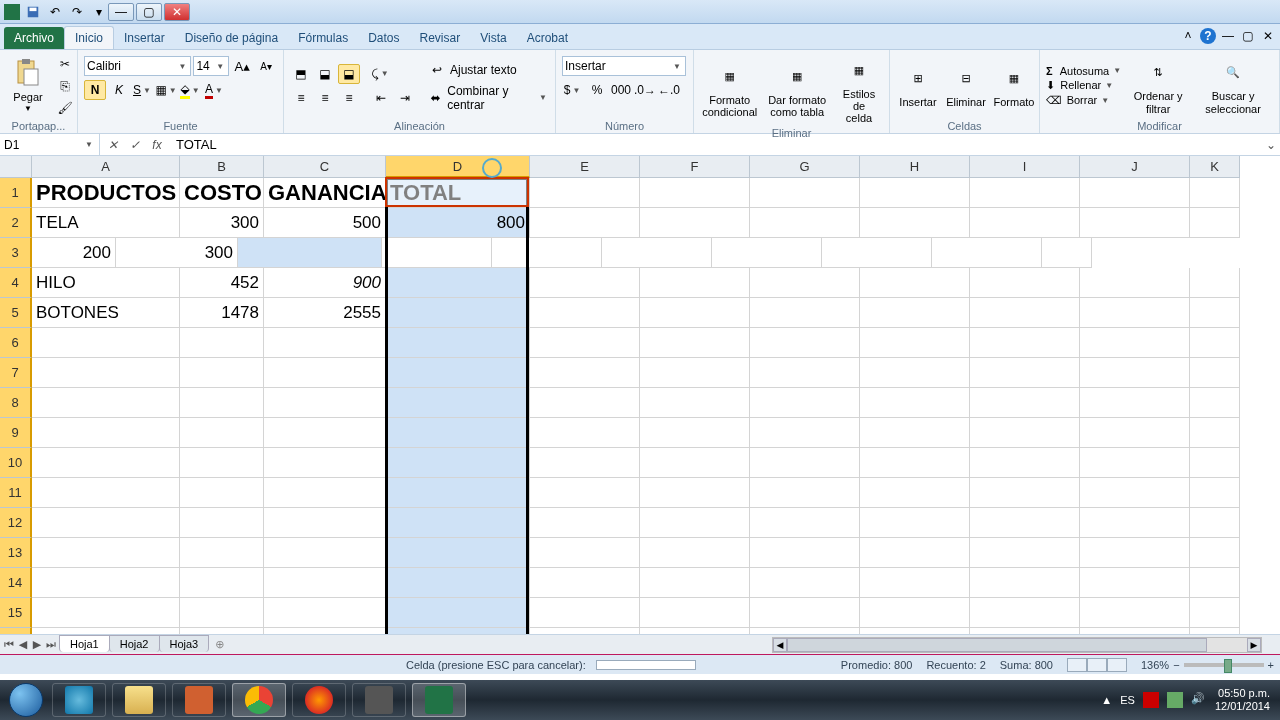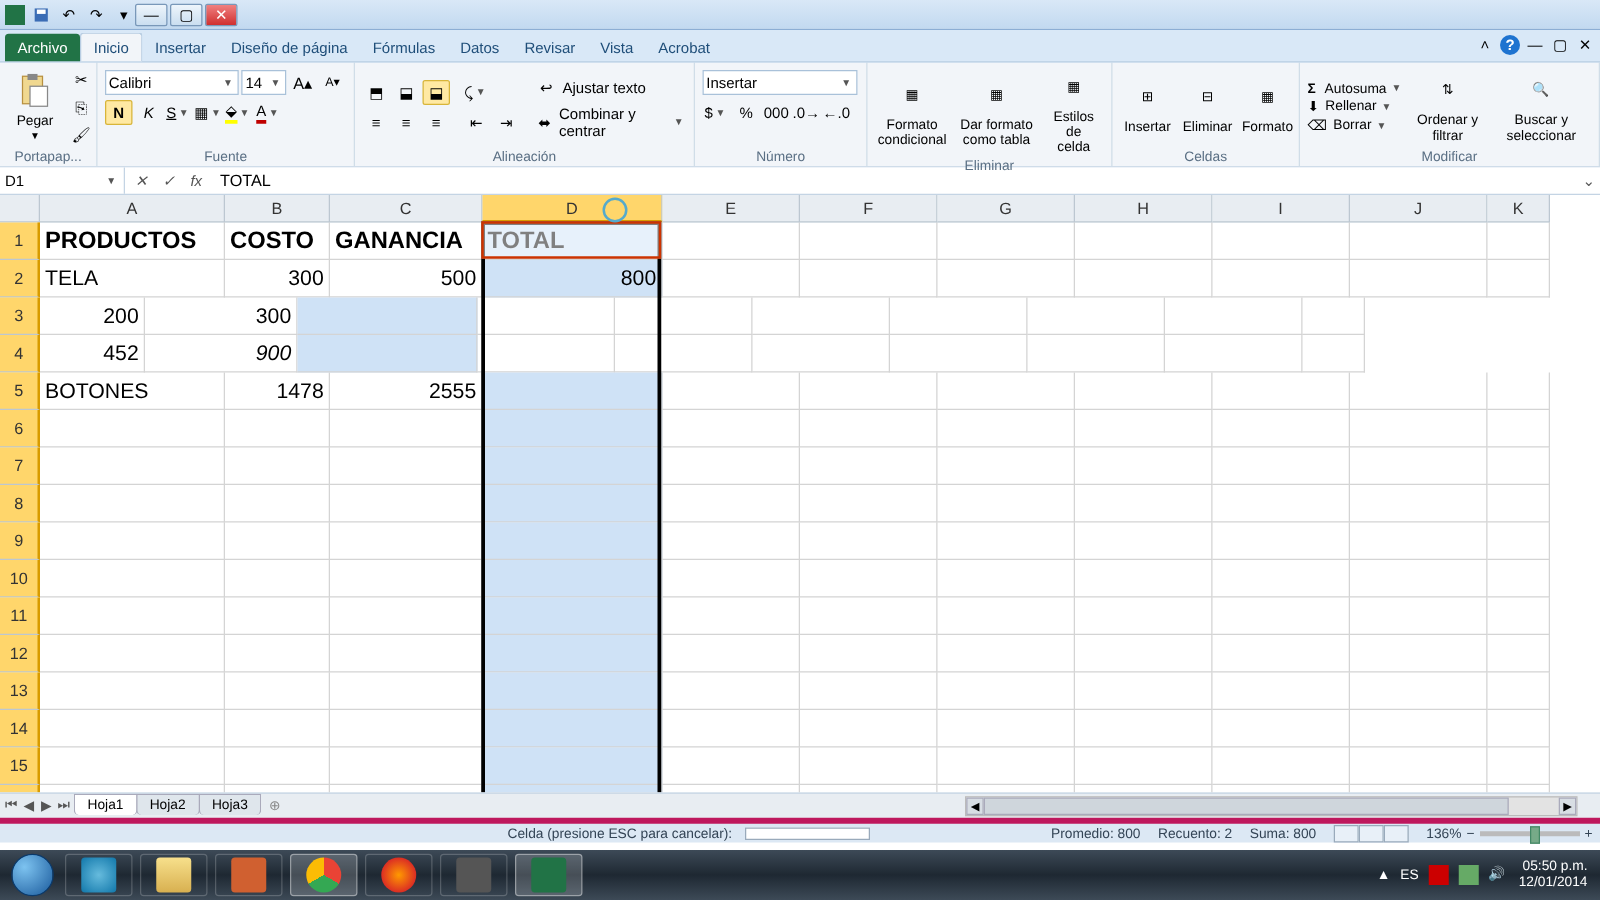--- a/index.html
+++ b/index.html
@@ -52,40 +52,40 @@
   .corner { position:absolute; left:0; top:0; width:32px; height:22px; background:#e8edf2; border-right:1px solid #bcc7d1; border-bottom:1px solid #bcc7d1; }
   .col-headers { position:absolute; left:32px; top:0; height:22px; display:flex; }
   .col-h { border-right:1px solid #bcc7d1; border-bottom:1px solid #bcc7d1; background:#e8edf2; display:flex; align-items:center; justify-content:center; color:#333; font-size:13px; position:relative; }
   .col-h.sel { background:#ffd66b; border-bottom:2px solid #d89b00; }
   .row-headers { position:absolute; left:0; top:22px; width:32px; }
   .row-h { height:30px; border-right:1px solid #bcc7d1; border-bottom:1px solid #bcc7d1; background:#e8edf2; display:flex; align-items:center; justify-content:center; color:#333; font-size:13px; }
   .row-h.sel { background:#ffd66b; border-right:2px solid #d89b00; }
   .cells { position:absolute; left:32px; top:22px; }
   .crow { display:flex; height:30px; }
   .cell { border-right:1px solid #d4d4d4; border-bottom:1px solid #d4d4d4; display:flex; align-items:center; padding:0 4px; font-size:17px; overflow:hidden; white-space:nowrap; }
-  .cell.hdr { font-weight:bold; font-size:19px; }
+  .cell.hdr { font-weight:bold; font-size:22px; }
   .cell.num { justify-content:flex-end; }
   .cell.sel { background:#cfe2f6; }
   .sel-border { position:absolute; border:3px solid #000; pointer-events:none; }
   .active-border { position:absolute; border:2px solid #cc3300; background:rgba(255,255,255,0.5); pointer-events:none; }
   .cursor-ring { position:absolute; width:20px; height:20px; border:2px solid #5ac; border-radius:50%; pointer-events:none; }
   
   
   .sheet-bar { height:20px; background:#e8edf2; border-top:1px solid #c4d4e4; display:flex; align-items:center; font-size:11px; position:relative; }
   .sheet-nav { display:flex; gap:0; padding:0 2px; }
   .sheet-nav span { width:14px; text-align:center; cursor:pointer; color:#555; }
   .sheet-tab { padding:2px 10px; border:1px solid #aab; border-bottom:none; background:#fff; cursor:pointer; margin-left:-1px; border-radius:0 0 4px 4px; transform:translateY(-1px); }
   .sheet-tab.inactive { background:#dfe6ec; }
   .sheet-add { padding:2px 6px; cursor:pointer; color:#888; }
   .hscroll { position:absolute; right:18px; top:2px; width:490px; height:16px; background:#e3e3e3; border:1px solid #bbb; }
   .hscroll .thumb { position:absolute; left:14px; top:0; bottom:0; width:420px; background:#cfd6dc; border:1px solid #aab; }
   .hscroll .arr { position:absolute; top:0; bottom:0; width:14px; background:#d8dee4; border:1px solid #aab; display:flex; align-items:center; justify-content:center; font-size:9px; }
   
   
-  .status-bar { height:20px; background:#dce8f4; border-top:5px solid #be185d; display:flex; align-items:center; font-size:11px; color:#345; padding:0 6px; gap:10px; }
+  .status-bar { height:20px; background:#dce8f4; border-top:1px solid #be185d; display:flex; align-items:center; font-size:11px; color:#345; padding:0 6px; gap:10px; }
   .status-msg { flex:0 0 auto; margin-left:400px; }
   .status-prog { width:100px; height:10px; border:1px solid #9ab; background:#fff; }
   .status-right { margin-left:auto; display:flex; gap:14px; align-items:center; }
   .view-btns { display:flex; gap:0; }
   .view-btn { width:20px; height:14px; border:1px solid #9ab; background:#e8f0f8; cursor:pointer; }
   .zoom { display:flex; align-items:center; gap:4px; }
   .zoom-slider { width:80px; height:4px; background:#bbb; position:relative; }
   .zoom-slider::after { content:''; position:absolute; left:50%; top:-4px; width:6px; height:12px; background:#7a8; border:1px solid #486; }
   
   
@@ -393,20 +393,21 @@
         <div class="cell num sel" style="width: 144px;"></div>
         <div class="cell" style="width: 110px;"></div>
         <div class="cell" style="width: 110px;"></div>
         <div class="cell" style="width: 110px;"></div>
         <div class="cell" style="width: 110px;"></div>
         <div class="cell" style="width: 110px;"></div>
         <div class="cell" style="width: 110px;"></div>
         <div class="cell" style="width: 50px;"></div>
       </div>
       <div class="crow">
+        <div class="cell" style="width: 148px;">HILO</div>
         <div class="cell num" style="width: 84px;">452</div>
         <div class="cell num" style="width: 122px; font-style: italic;">900</div>
         <div class="cell num sel" style="width: 144px;"></div>
         <div class="cell" style="width: 110px;"></div>
         <div class="cell" style="width: 110px;"></div>
         <div class="cell" style="width: 110px;"></div>
         <div class="cell" style="width: 110px;"></div>
         <div class="cell" style="width: 110px;"></div>
         <div class="cell" style="width: 110px;"></div>
         <div class="cell" style="width: 50px;"></div>

